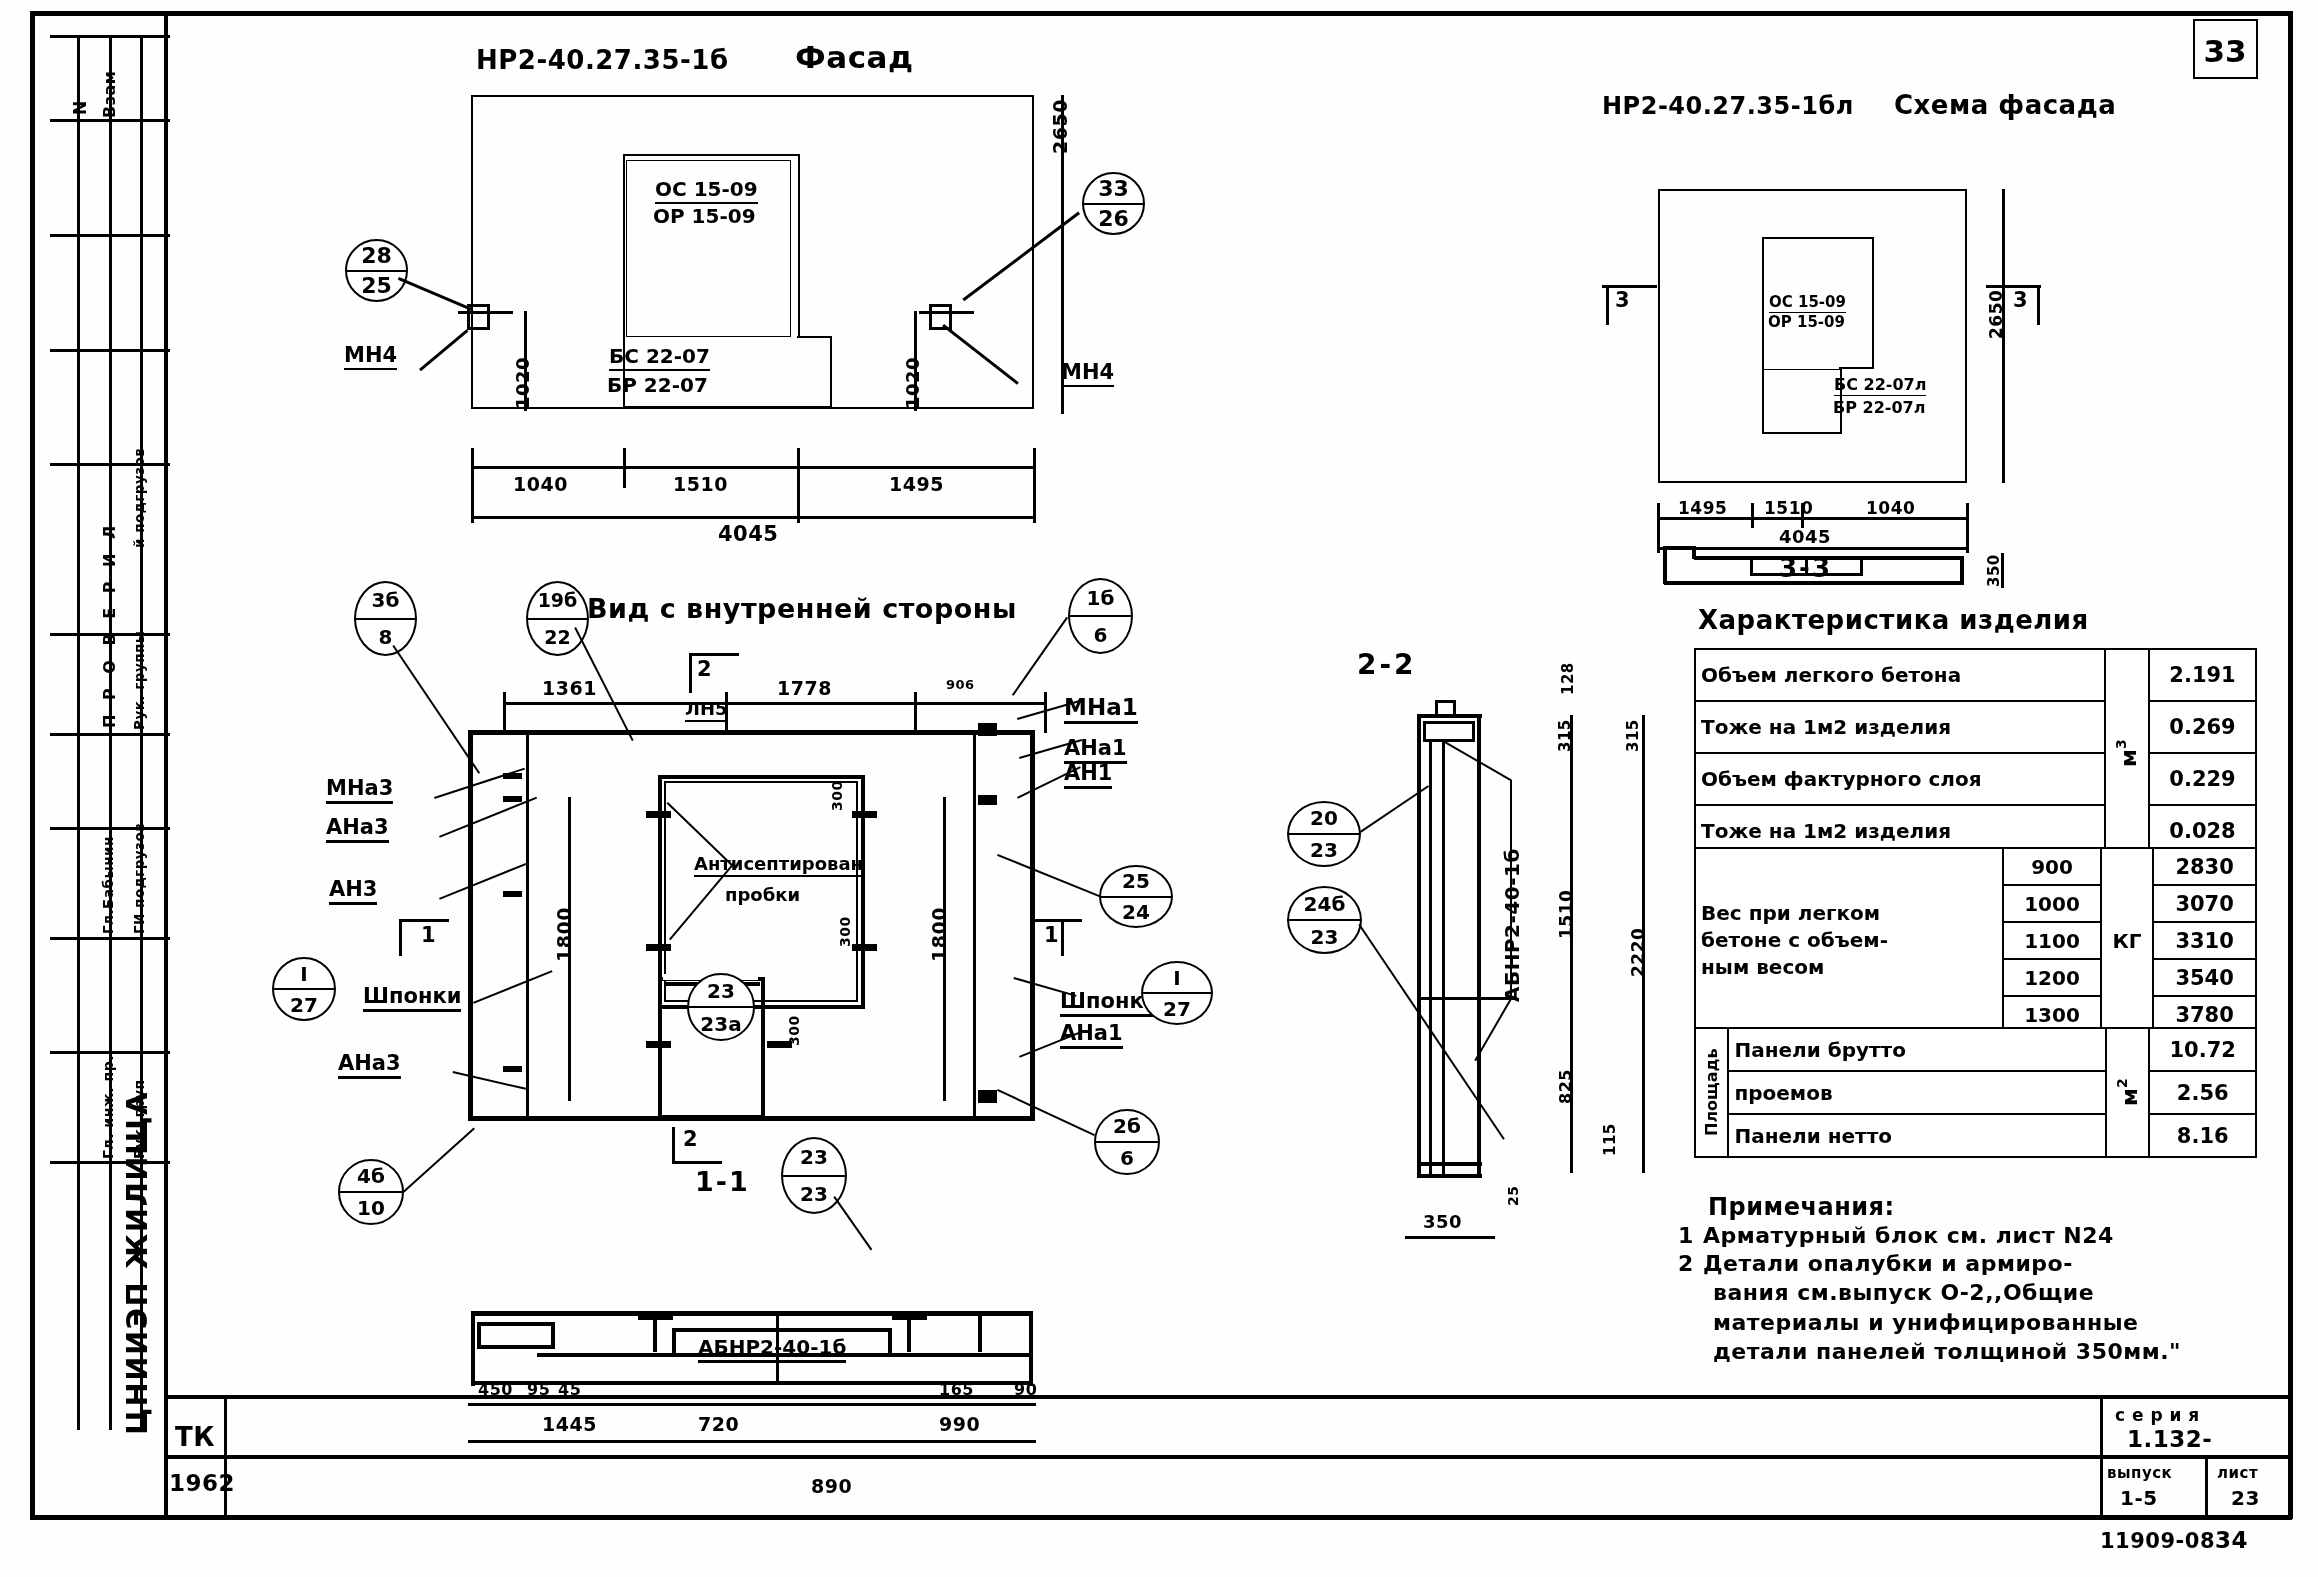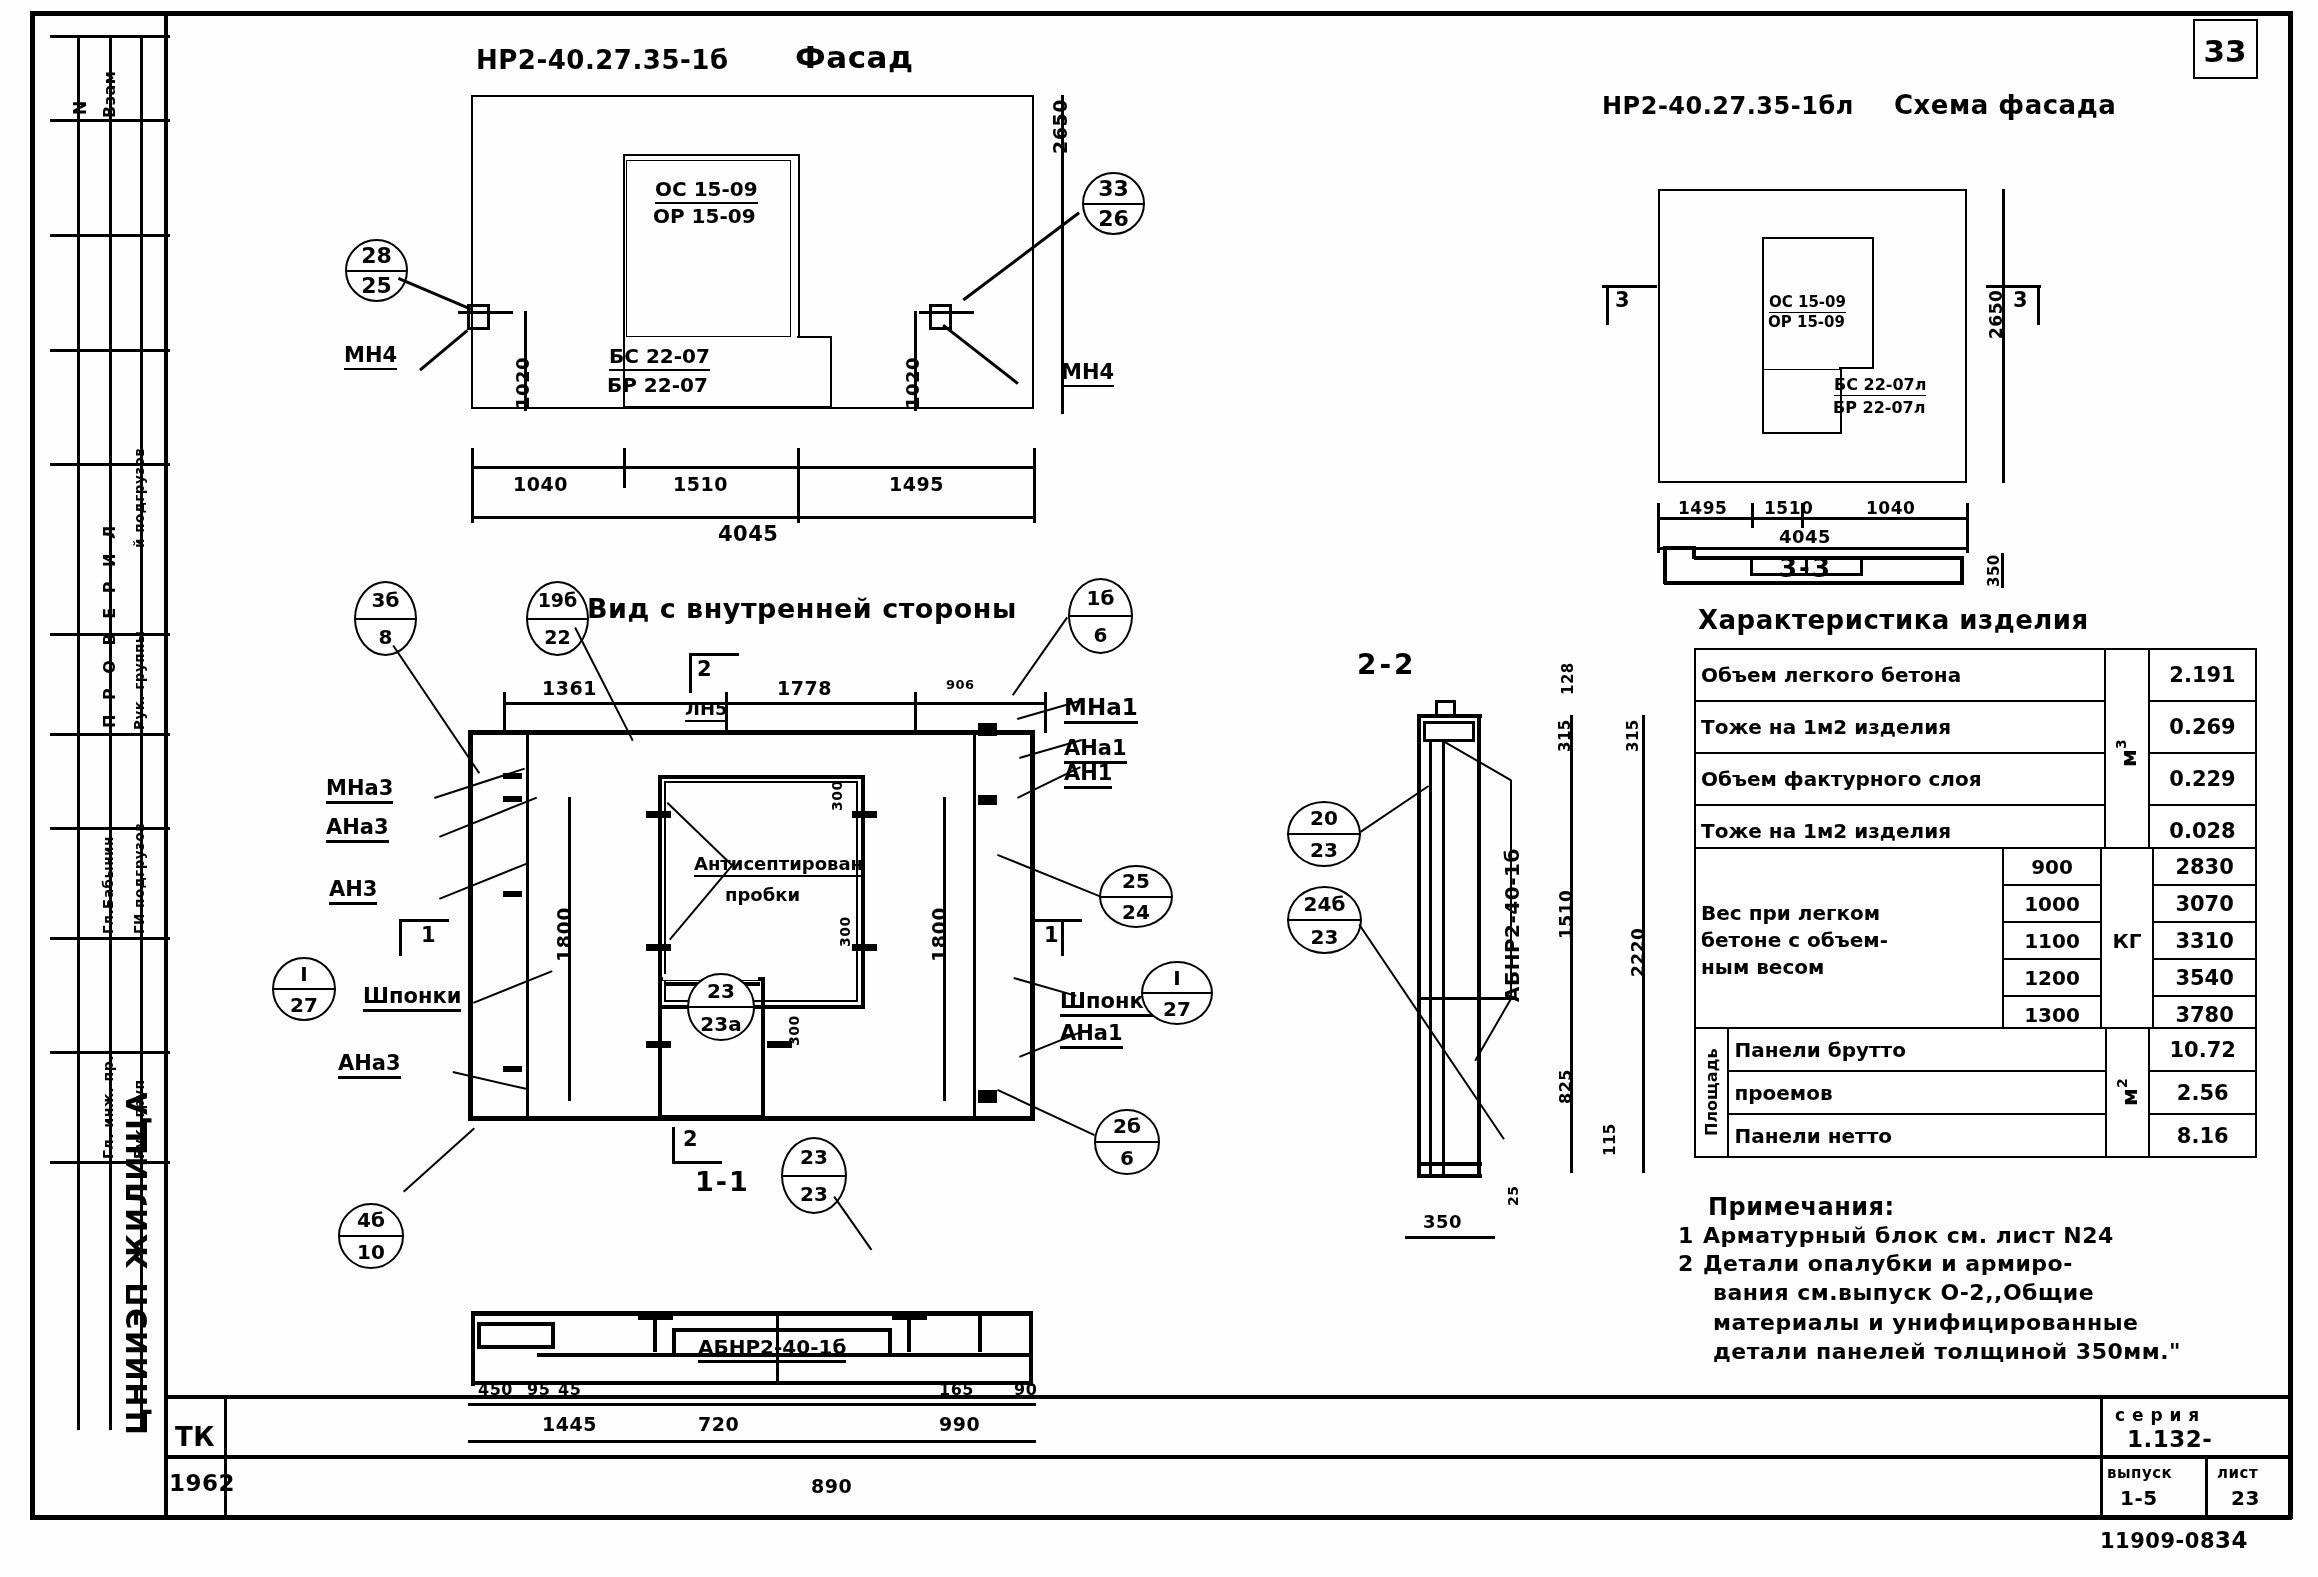--- a/index.html
+++ b/index.html
@@ -306,21 +306,21 @@
     <div class="u" style="font-size:20px;">23</div>
     <div class="d" style="font-size:20px;">23а</div>
   </div>
 
   <div class="bub" style="left:1094px;top:1109px;width:66px;height:66px;">
     <div class="u" style="font-size:20px;">2б</div>
     <div class="d" style="font-size:20px;">6</div>
   </div>
   <div class="ln abs" style="left:1094px;top:1136px;width:107px;height:2px;transform:rotate(-155deg);transform-origin:0 0;"></div>
 
-  <div class="bub" style="left:338px;top:1159px;width:66px;height:66px;margin-top:44px;">
+  <div class="bub" style="left:338px;top:1159px;width:66px;height:66px;">
     <div class="u" style="font-size:20px;">4б</div>
     <div class="d" style="font-size:20px;">10</div>
   </div>
   <div class="ln abs" style="left:403px;top:1191px;width:95px;height:2px;transform:rotate(-42deg);transform-origin:0 0;"></div>
 
   <div class="bub" style="left:272px;top:957px;width:64px;height:64px;">
     <div class="u" style="font-size:20px;">I</div>
     <div class="d" style="font-size:20px;">27</div>
   </div>
   <div class="bub" style="left:1141px;top:961px;width:72px;height:64px;">

